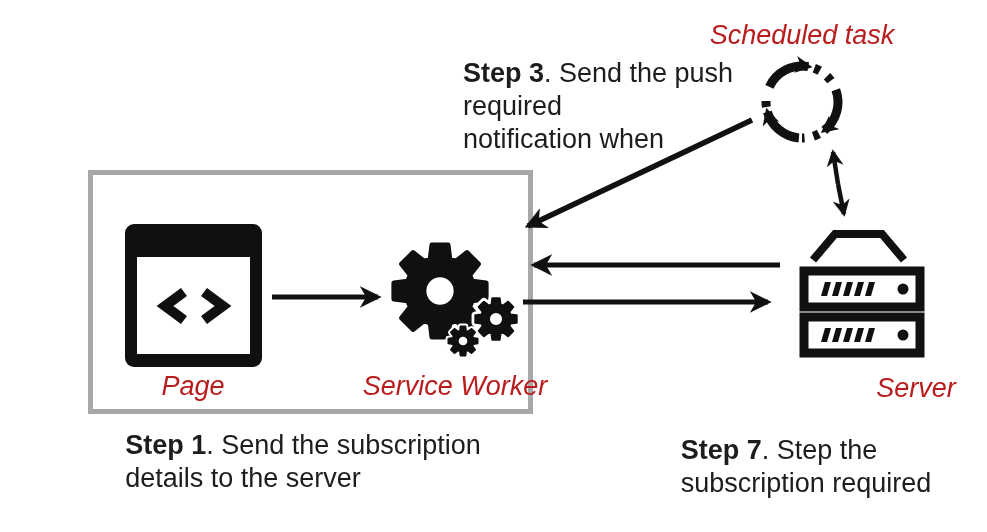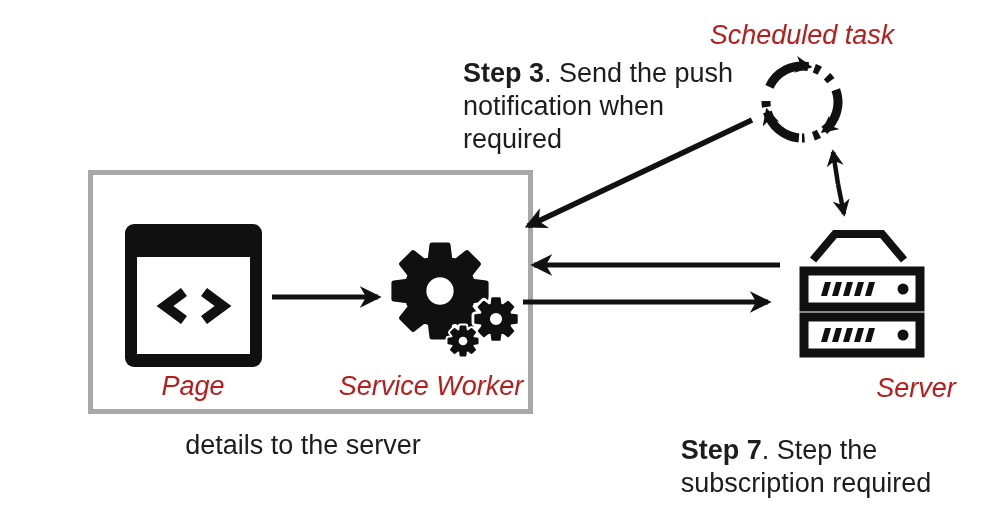--- a/index.html
+++ b/index.html
@@ -98,31 +98,32 @@
   </defs>
   <path d="M-32.6,-15.2 A36,36 0 0 1 6.3,-35.4" fill="none" stroke="#111111" stroke-width="9" marker-end="url(#tri-s)"></path>
   <path d="M33.8,-12.3 A36,36 0 0 1 22.2,28.4" fill="none" stroke="#111111" stroke-width="9" marker-end="url(#tri-s)"></path>
   <path d="M-3.1,35.9 A36,36 0 0 1 -34.6,9.9" fill="none" stroke="#111111" stroke-width="9" marker-end="url(#tri-s)"></path>
   <path d="M12.3,-33.8 A36,36 0 0 1 29.8,-20.1" fill="none" stroke="#111111" stroke-width="9" stroke-dasharray="6 9"></path>
   <path d="M16.9,31.8 A36,36 0 0 1 0,36" fill="none" stroke="#111111" stroke-width="9" stroke-dasharray="6 9"></path>
   <path d="M-35.6,5 A36,36 0 0 1 -34.6,-9.9" fill="none" stroke="#111111" stroke-width="9" stroke-dasharray="6 9"></path>
 </svg>
 
 <div class="node-label" style="left:193px;top:371px">Page</div>
-<div class="node-label" style="left:431px;top:371px">Service Worker</div>
+<div class="node-label" style="left:455px;top:371px">Service Worker</div>
 <div class="node-label" style="left:916px;top:373px">Server</div>
 <div class="node-label" style="left:802px;top:20px">Scheduled task</div>
 
 <div class="caption" style="left:598px;top:57px">
   <div><span class="bold">Step 3</span><span>. Send the push</span></div>
+  <div>required</div>
   <div>notification when</div>
-  <div>required</div>
 </div>
 
 <div class="caption" style="left:303px;top:429px">
+  <div><span class="bold">Step 1</span><span>. Send the subscription</span></div>
   <div>details to the server</div>
 </div>
 
 <div class="caption" style="left:806px;top:434px">
   <div><span class="bold">Step 7</span><span>. Step the</span></div>
   <div>subscription required</div>
 </div>
 
 <svg class="overlay" viewBox="0 0 987 532">
   <defs>

